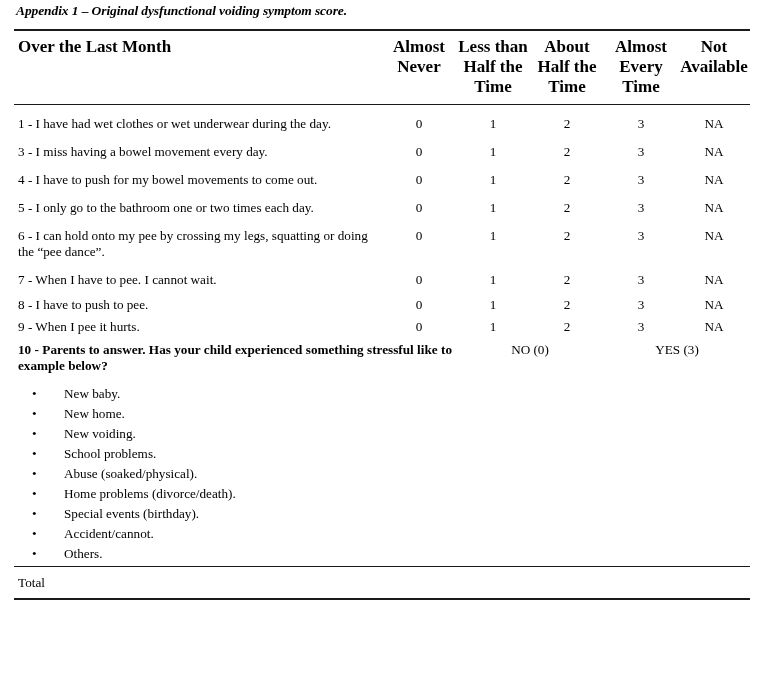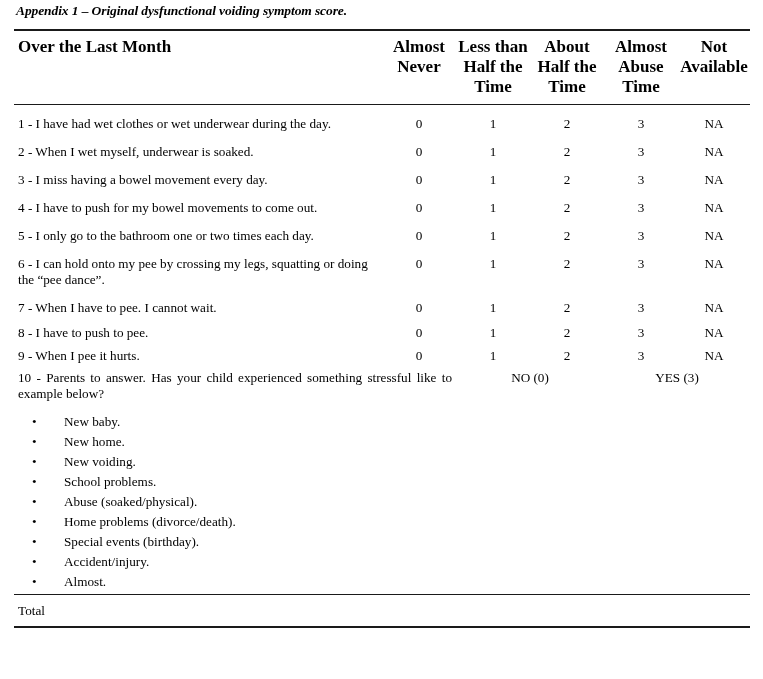--- a/index.html
+++ b/index.html
@@ -72,20 +72,21 @@
     padding-bottom: 3px;
   }
   tbody tr.first td {
     padding-top: 11px;
   }
   .q10 {
     padding-left: 4px;
     padding-right: 4px;
     line-height: 1.25;
     text-align: justify;
+    font-weight: bold;
   }
   .bullets {
     list-style: none;
     margin: 6px 0 0 0;
     padding: 0;
   }
   .bullets li {
     position: relative;
     padding-left: 48px;
     line-height: 1.52;
@@ -123,43 +124,35 @@
       <col style="width:74px">
       <col style="width:74px">
       <col style="width:72px">
     </colgroup>
     <thead>
       <tr class="head-row">
         <th class="left">Over the Last Month</th>
         <th class="ctr">Almost Never</th>
         <th class="ctr">Less than Half the Time</th>
         <th class="ctr">About Half the Time</th>
-        <th class="ctr">Almost Abuse Time</th>
+        <th class="ctr">Almost Every Time</th>
         <th class="ctr">Not Available</th>
       </tr>
     </thead>
     <tbody>
 
       <tr class="first">
         <td class="q">1 - I have had wet clothes or wet underwear during the day.</td>
         <td class="v">0</td>
         <td class="v">1</td>
         <td class="v">2</td>
         <td class="v">3</td>
         <td class="v">NA</td>
       </tr>
 
-      <tr>
-        <td class="q">2 - When I wet myself, underwear is soaked.</td>
-        <td class="v">0</td>
-        <td class="v">1</td>
-        <td class="v">2</td>
-        <td class="v">3</td>
-        <td class="v">NA</td>
-      </tr>
 
       <tr>
         <td class="q">3 - I miss having a bowel movement every day.</td>
         <td class="v">0</td>
         <td class="v">1</td>
         <td class="v">2</td>
         <td class="v">3</td>
         <td class="v">NA</td>
       </tr>
 
@@ -226,22 +219,22 @@
       <tr>
         <td colspan="6" style="padding-top:0;padding-bottom:2px;">
           <ul class="bullets">
             <li><span class="bullet">•</span><span>New baby.</span></li>
             <li><span class="bullet">•</span><span>New home.</span></li>
             <li><span class="bullet">•</span><span>New voiding.</span></li>
             <li><span class="bullet">•</span><span>School problems.</span></li>
             <li><span class="bullet">•</span><span>Abuse (soaked/physical).</span></li>
             <li><span class="bullet">•</span><span>Home problems (divorce/death).</span></li>
             <li><span class="bullet">•</span><span>Special events (birthday).</span></li>
-            <li><span class="bullet">•</span><span>Accident/injury.</span></li>
-            <li><span class="bullet">•</span><span>Almost.</span></li>
+            <li><span class="bullet">•</span><span>Accident/cannot.</span></li>
+            <li><span class="bullet">•</span><span>Others.</span></li>
           </ul>
         </td>
       </tr>
 
       <tr class="total-row">
         <td colspan="6">Total</td>
       </tr>
 
     </tbody>
   </table>

